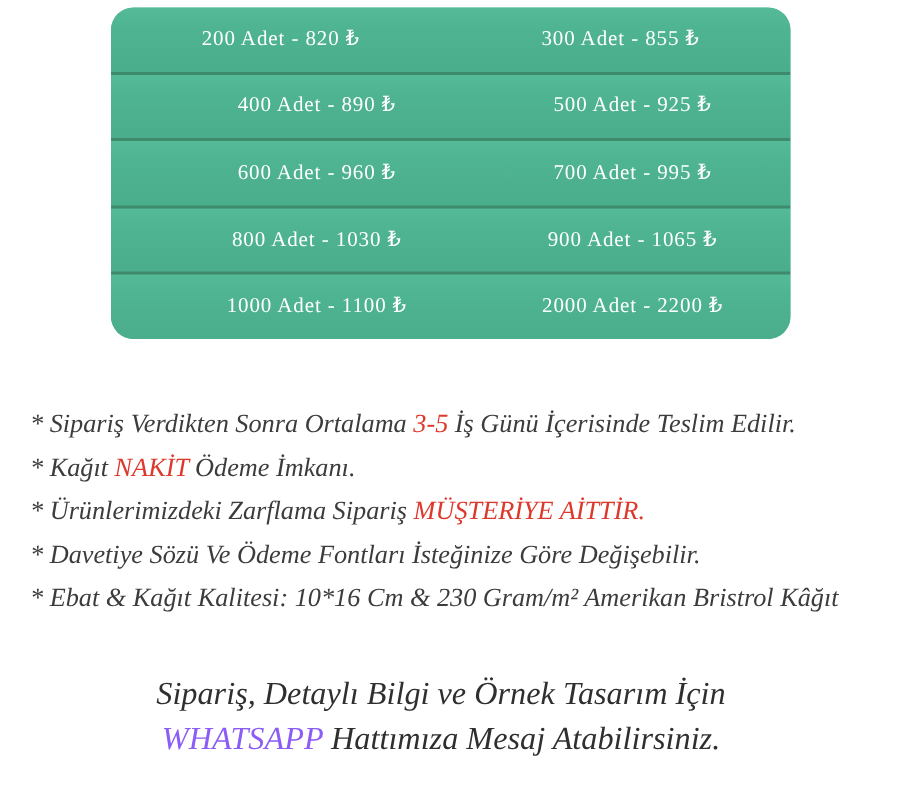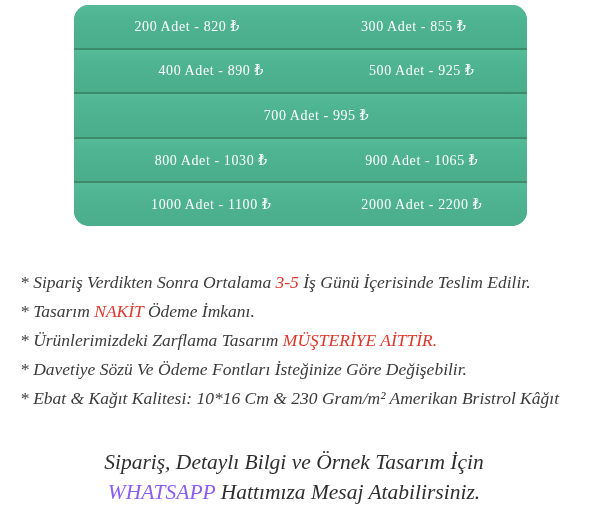--- a/index.html
+++ b/index.html
@@ -88,36 +88,37 @@
   <div class="price-table">
     <div class="price-row">
       <div class="price-cell">200 Adet - 820 ₺</div>
       <div class="price-cell">300 Adet - 855 ₺</div>
     </div>
     <div class="price-row">
       <div class="price-cell">400 Adet - 890 ₺</div>
       <div class="price-cell">500 Adet - 925 ₺</div>
     </div>
     <div class="price-row">
+      <div class="price-cell">600 Adet - 960 ₺</div>
       <div class="price-cell">700 Adet - 995 ₺</div>
     </div>
     <div class="price-row">
       <div class="price-cell">800 Adet - 1030 ₺</div>
       <div class="price-cell">900 Adet - 1065 ₺</div>
     </div>
     <div class="price-row">
       <div class="price-cell">1000 Adet - 1100 ₺</div>
       <div class="price-cell">2000 Adet - 2200 ₺</div>
     </div>
   </div>
 
   <div class="notes">
     <p class="note"><span>* Sipariş Verdikten Sonra Ortalama </span><span class="red">3-5</span><span> İş Günü İçerisinde Teslim Edilir.</span></p>
-    <p class="note"><span>* Tasarım </span><span class="red">NAKİT</span><span> Ödeme İmkanı.</span></p>
-    <p class="note"><span>* Ürünlerimizdeki Zarflama Tasarım </span><span class="red">MÜŞTERİYE AİTTİR.</span></p>
+    <p class="note"><span>* Kağıt </span><span class="red">NAKİT</span><span> Ödeme İmkanı.</span></p>
+    <p class="note"><span>* Ürünlerimizdeki Zarflama Sipariş </span><span class="red">MÜŞTERİYE AİTTİR.</span></p>
     <p class="note"><span>* Davetiye Sözü Ve Ödeme Fontları İsteğinize Göre Değişebilir.</span></p>
     <p class="note"><span>* Ebat &amp; Kağıt Kalitesi: 10*16 Cm &amp; 230 Gram/m² Amerikan Bristrol Kâğıt</span></p>
   </div>
 
   <div class="footer">
     <p>Sipariş, Detaylı Bilgi ve Örnek Tasarım İçin</p>
     <p><span class="green">WHATSAPP</span><span> Hattımıza Mesaj Atabilirsiniz.</span></p>
   </div>
 
 </div>

